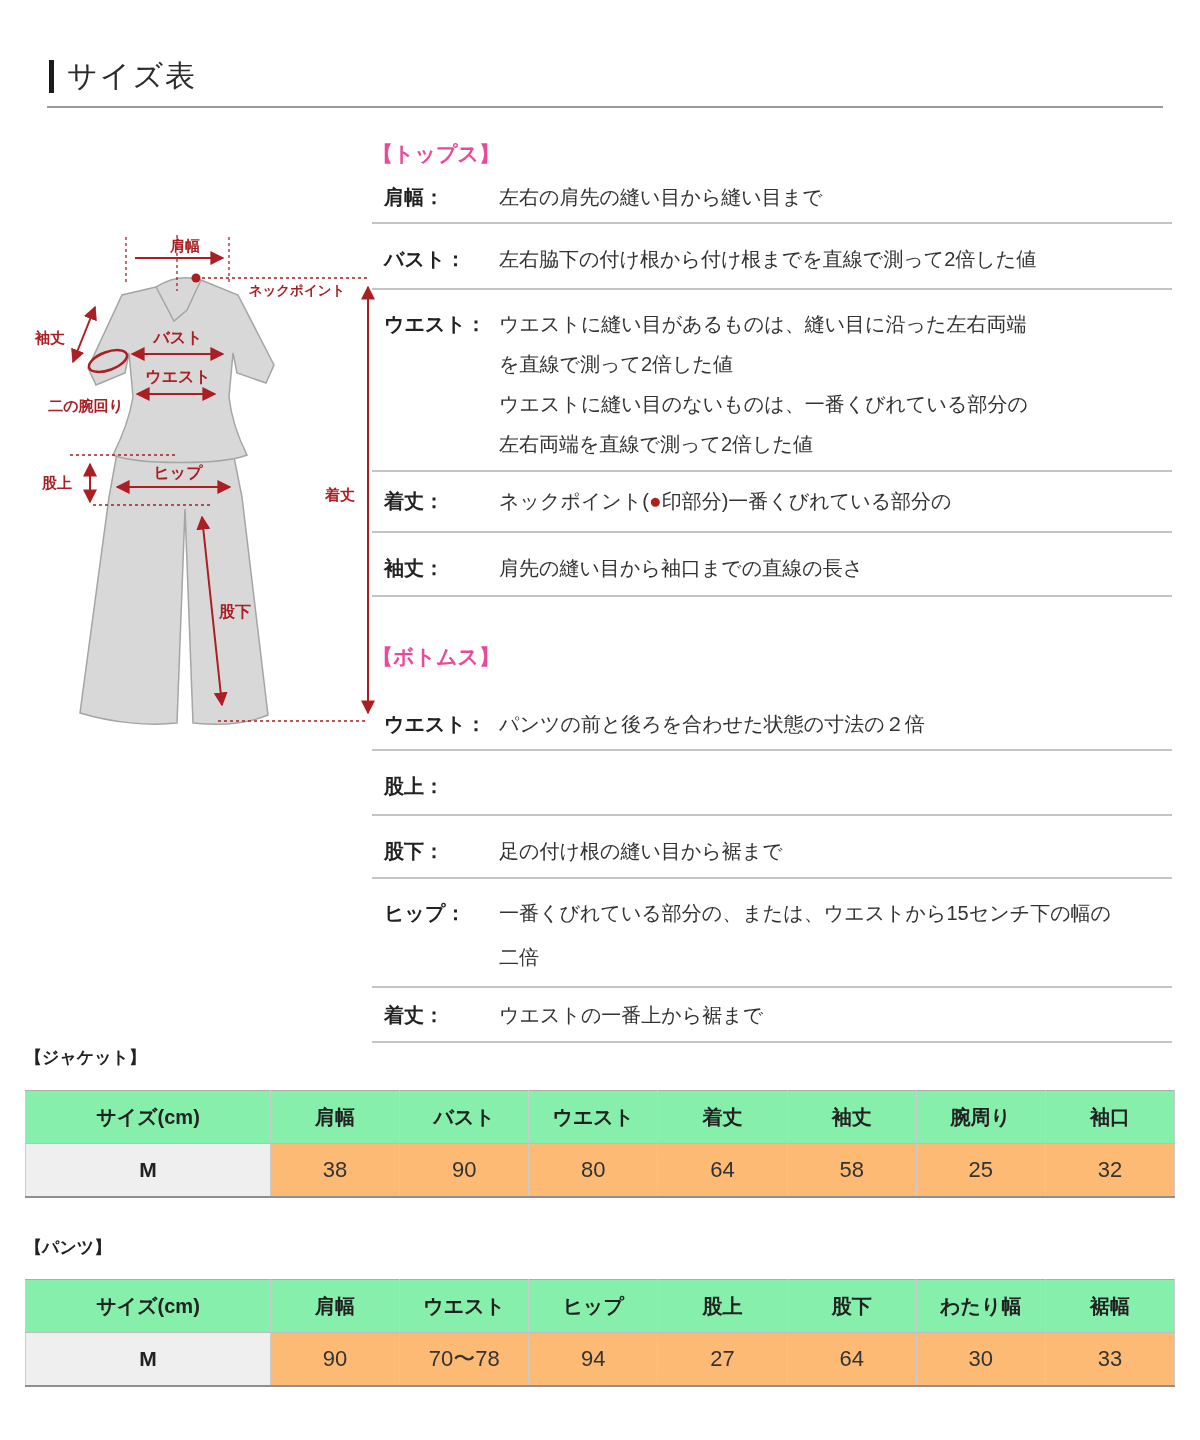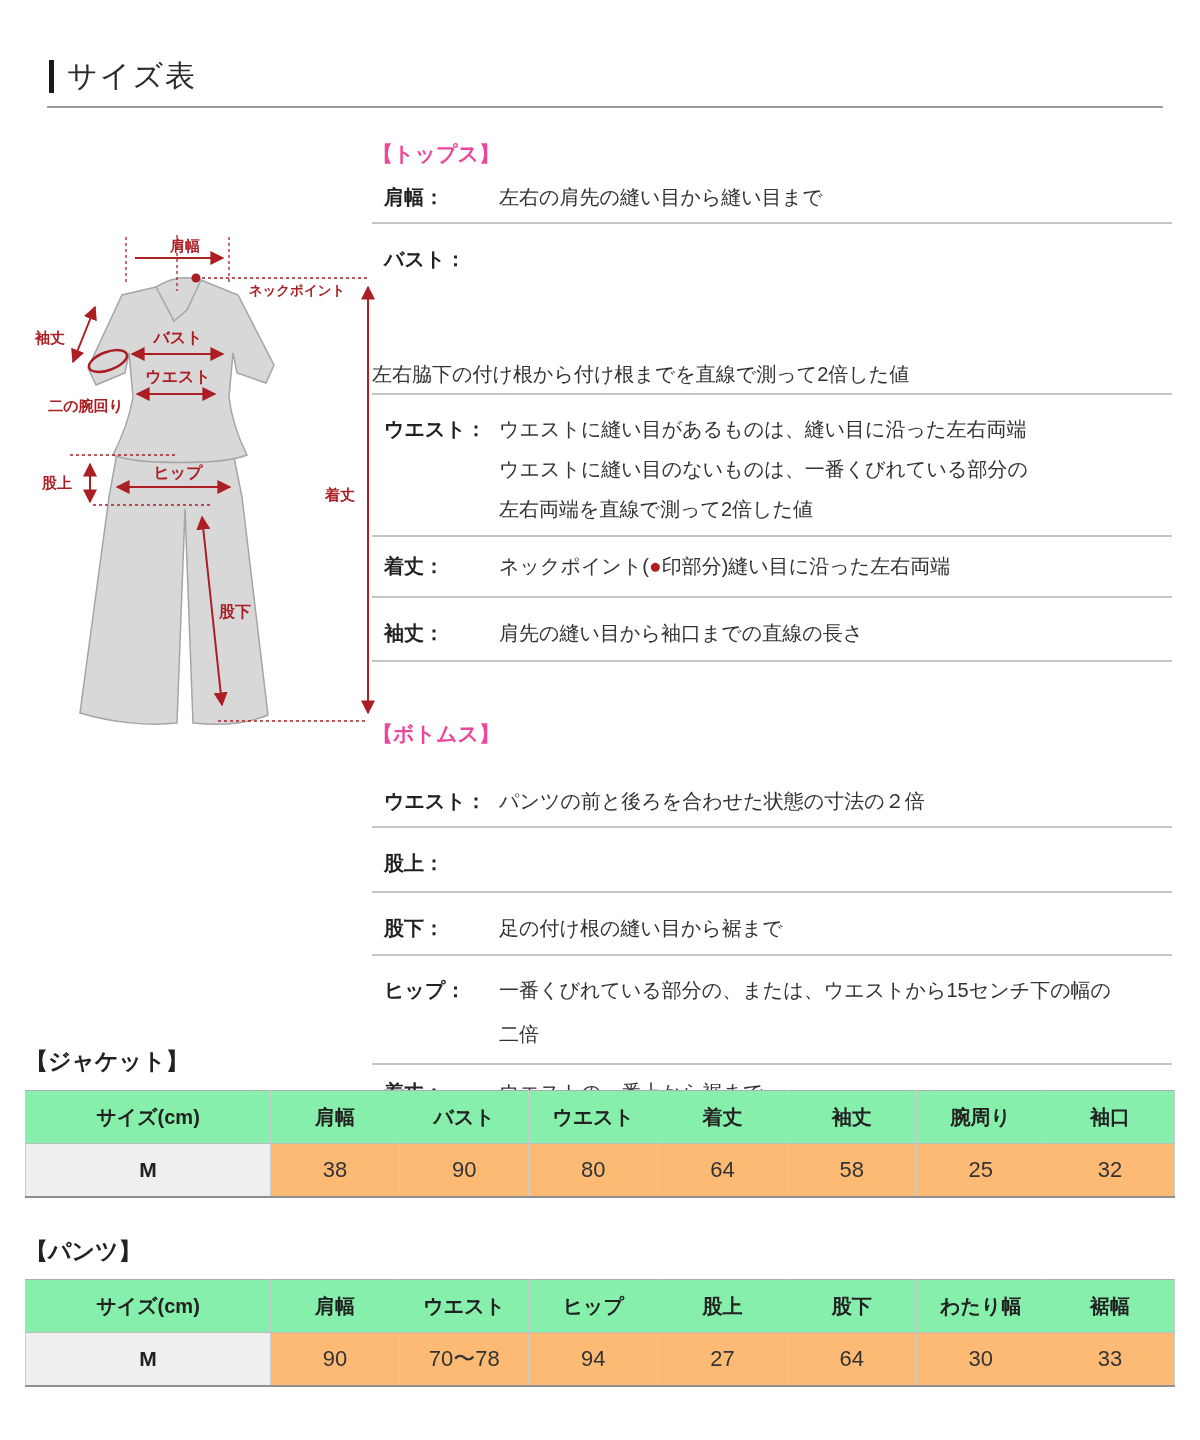--- a/index.html
+++ b/index.html
@@ -11,46 +11,46 @@
   .title-wrap { position:absolute; left:49px; top:56px; display:flex; align-items:center;font-family:Liberation Serif, serif; }
   .title-bar { width:5px; height:33px; background:#1a1a1a; margin-right:13px; }
   .page-title { font-size:30px; font-weight:400; color:#2b2b2b; letter-spacing:2px; }
   .title-divider { position:absolute; left:47px; top:106px; width:1116px; height:0;
     border-top:2px solid #9a9a9a; }
 
   
   .defs { position:absolute; left:372px; top:140px; width:800px; }
   .defs-heading { font-size:21px; font-weight:bold; color:#ec4899; }
   .defs-heading.tops { margin-bottom:0; }
-  .defs-heading.bottoms { margin-top:58px; }
+  .defs-heading.bottoms { margin-top:46px; }
   .def-row { display:flex; border-bottom:2px solid #c4c4c4; font-size:20px; line-height:26px; }
   .def-label { width:115px; flex:0 0 115px; font-weight:bold; color:#222;margin-left:12px; }
   .def-desc { flex:1; color:#333; }
   .def-line { line-height:40px; }
   .r1 { padding:16px 0 12px; }
-  .r2 { padding:22px 0 6px;flex-direction:column; }
+  .r2 { padding:22px 0 16px; }
   .r3 { padding:14px 0 6px; }
   .r3 .def-label { line-height:40px; }
   .r4 { padding:16px 0 17px; }
   .r5 { padding:22px 0 14px; }
   .r6 { padding:11px 0 12px; margin-top:29px; }
   .r7 { padding:22px 0 15px; }
   .r8 { padding:22px 0 13px; }
   .r9 { padding:12px 0 7px; }
   .r9 .def-label { line-height:44px; }
   .r9 .def-line { line-height:44px; }
   .r10 { padding:14px 0 13px; }
   .red-dot { color:#b01c20; font-size:21px; }
 
   
   .diagram { position:absolute; left:25px; top:225px; width:370px; height:540px; }
   .diagram text { font-weight:bold; fill:#ab1e23; }
 
   
-  .tbl-heading { position:absolute; left:25px; font-size:23px; font-weight:bold; color:#222; }
+  .tbl-heading { position:absolute; left:25px; font-size:17px; font-weight:bold; color:#222; }
   .h-jacket { top:1046px; }
   .h-pants  { top:1236px; }
   table.size-table { position:absolute; left:25px; width:1150px; border-collapse:collapse;
     table-layout:fixed; text-align:center; }
   .t-jacket { top:1090px; }
   .t-pants  { top:1279px; }
   .size-table col.c-first { width:245px; }
   .size-table th { background:#86efac; font-size:20px; font-weight:bold; color:#222;
     height:53px; border:1px solid #cbcbcb; border-top:1px solid #adadad;
     border-bottom:1px solid #bdbdbd; }
@@ -136,28 +136,29 @@
 
     <div class="def-row r2">
       <div class="def-label">バスト：</div>
       <div class="def-desc">左右脇下の付け根から付け根までを直線で測って2倍した値</div>
     </div>
 
     <div class="def-row r3">
       <div class="def-label">ウエスト：</div>
       <div class="def-desc">
         <div class="def-line">ウエストに縫い目があるものは、縫い目に沿った左右両端</div>
+        <div class="def-line">を直線で測って2倍した値</div>
         <div class="def-line">ウエストに縫い目のないものは、一番くびれている部分の</div>
         <div class="def-line">左右両端を直線で測って2倍した値</div>
       </div>
     </div>
 
     <div class="def-row r4">
       <div class="def-label">着丈：</div>
-      <div class="def-desc"><span>ネックポイント(</span><span class="red-dot">●</span><span>印部分)縫い目に沿った左右両端</span></div>
+      <div class="def-desc"><span>ネックポイント(</span><span class="red-dot">●</span><span>印部分)一番くびれている部分の</span></div>
     </div>
 
     <div class="def-row r5">
       <div class="def-label">袖丈：</div>
       <div class="def-desc">肩先の縫い目から袖口までの直線の長さ</div>
     </div>
 
     <div class="defs-heading bottoms">【ボトムス】</div>
 
     <div class="def-row r6">

